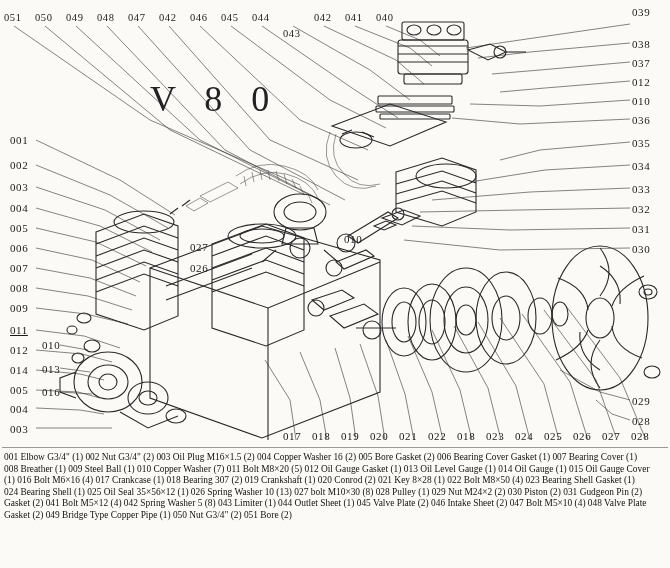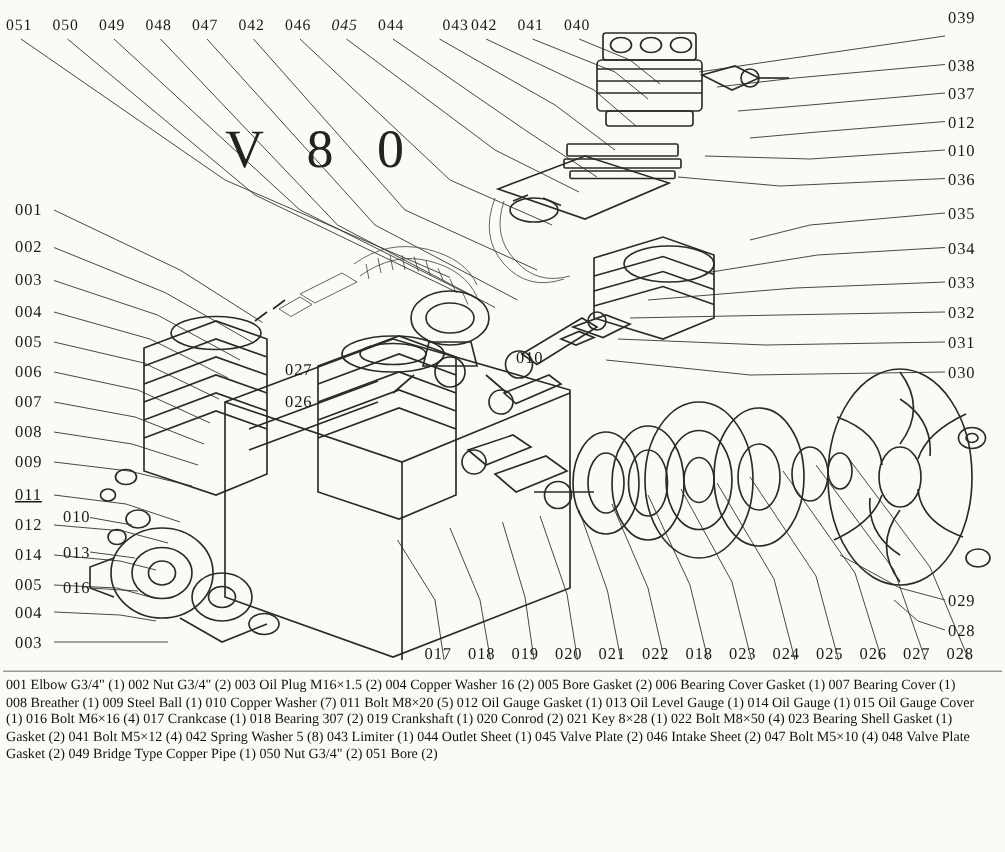--- a/index.html
+++ b/index.html
@@ -249,23 +249,23 @@
     </g>
   </svg>
 
   <div class="lbl lbl-top" style="left:4px;top:12px;">051</div>
   <div class="lbl lbl-top" style="left:35px;top:12px;">050</div>
   <div class="lbl lbl-top" style="left:66px;top:12px;">049</div>
   <div class="lbl lbl-top" style="left:97px;top:12px;">048</div>
   <div class="lbl lbl-top" style="left:128px;top:12px;">047</div>
   <div class="lbl lbl-top" style="left:159px;top:12px;">042</div>
   <div class="lbl lbl-top" style="left:190px;top:12px;">046</div>
-  <div class="lbl lbl-top" style="left:221px;top:12px;font-style:italic;">045</div>
+  <div class="lbl lbl-top" style="left:221px;top:12px;">045</div>
   <div class="lbl lbl-top" style="left:252px;top:12px;">044</div>
-  <div class="lbl lbl-top" style="left:283px;top:12px;margin-left:12px;">043</div>
+  <div class="lbl lbl-top" style="left:283px;top:28px;">043</div>
   <div class="lbl lbl-top" style="left:314px;top:12px;">042</div>
   <div class="lbl lbl-top" style="left:345px;top:12px;">041</div>
   <div class="lbl lbl-top" style="left:376px;top:12px;">040</div>
 
   <div class="title-v80">V 8 0</div>
 
   <div class="lbl" style="left:632px;top:6px;">039</div>
   <div class="lbl" style="left:632px;top:38px;">038</div>
   <div class="lbl" style="left:632px;top:57px;">037</div>
   <div class="lbl" style="left:632px;top:76px;">012</div>
@@ -317,17 +317,18 @@
   <div class="lbl" style="left:573px;top:430px;">026</div>
   <div class="lbl" style="left:602px;top:430px;">027</div>
   <div class="lbl" style="left:631px;top:430px;">028</div>
 
   <hr class="sep">
 
   <div id="legend">
     <p>001 Elbow G3/4" (1) 002 Nut G3/4" (2) 003 Oil Plug M16×1.5 (2) 004 Copper Washer 16 (2) 005 Bore Gasket (2) 006 Bearing Cover Gasket (1) 007 Bearing Cover (1)</p>
     <p>008 Breather (1) 009 Steel Ball (1) 010 Copper Washer (7) 011 Bolt M8×20 (5) 012 Oil Gauge Gasket (1) 013 Oil Level Gauge (1) 014 Oil Gauge (1) 015 Oil Gauge Cover</p>
     <p>(1) 016 Bolt M6×16 (4) 017 Crankcase (1) 018 Bearing 307 (2) 019 Crankshaft (1) 020 Conrod (2) 021 Key 8×28 (1) 022 Bolt M8×50 (4) 023 Bearing Shell Gasket (1)</p>
+    <p>024 Bearing Shell (1) 025 Oil Seal 35×56×12 (1) 026 Spring Washer 10 (13) 027 bolt M10×30 (8) 028 Pulley (1) 029 Nut M24×2 (2) 030 Piston (2) 031 Gudgeon Pin (2)</p>
     <p>Gasket (2) 041 Bolt M5×12 (4) 042 Spring Washer 5 (8) 043 Limiter (1) 044 Outlet Sheet (1) 045 Valve Plate (2) 046 Intake Sheet (2) 047 Bolt M5×10 (4) 048 Valve Plate</p>
     <p>Gasket (2) 049 Bridge Type Copper Pipe (1) 050 Nut G3/4" (2) 051 Bore (2)</p>
   </div>
 
 </div>
 
 </body></html>

